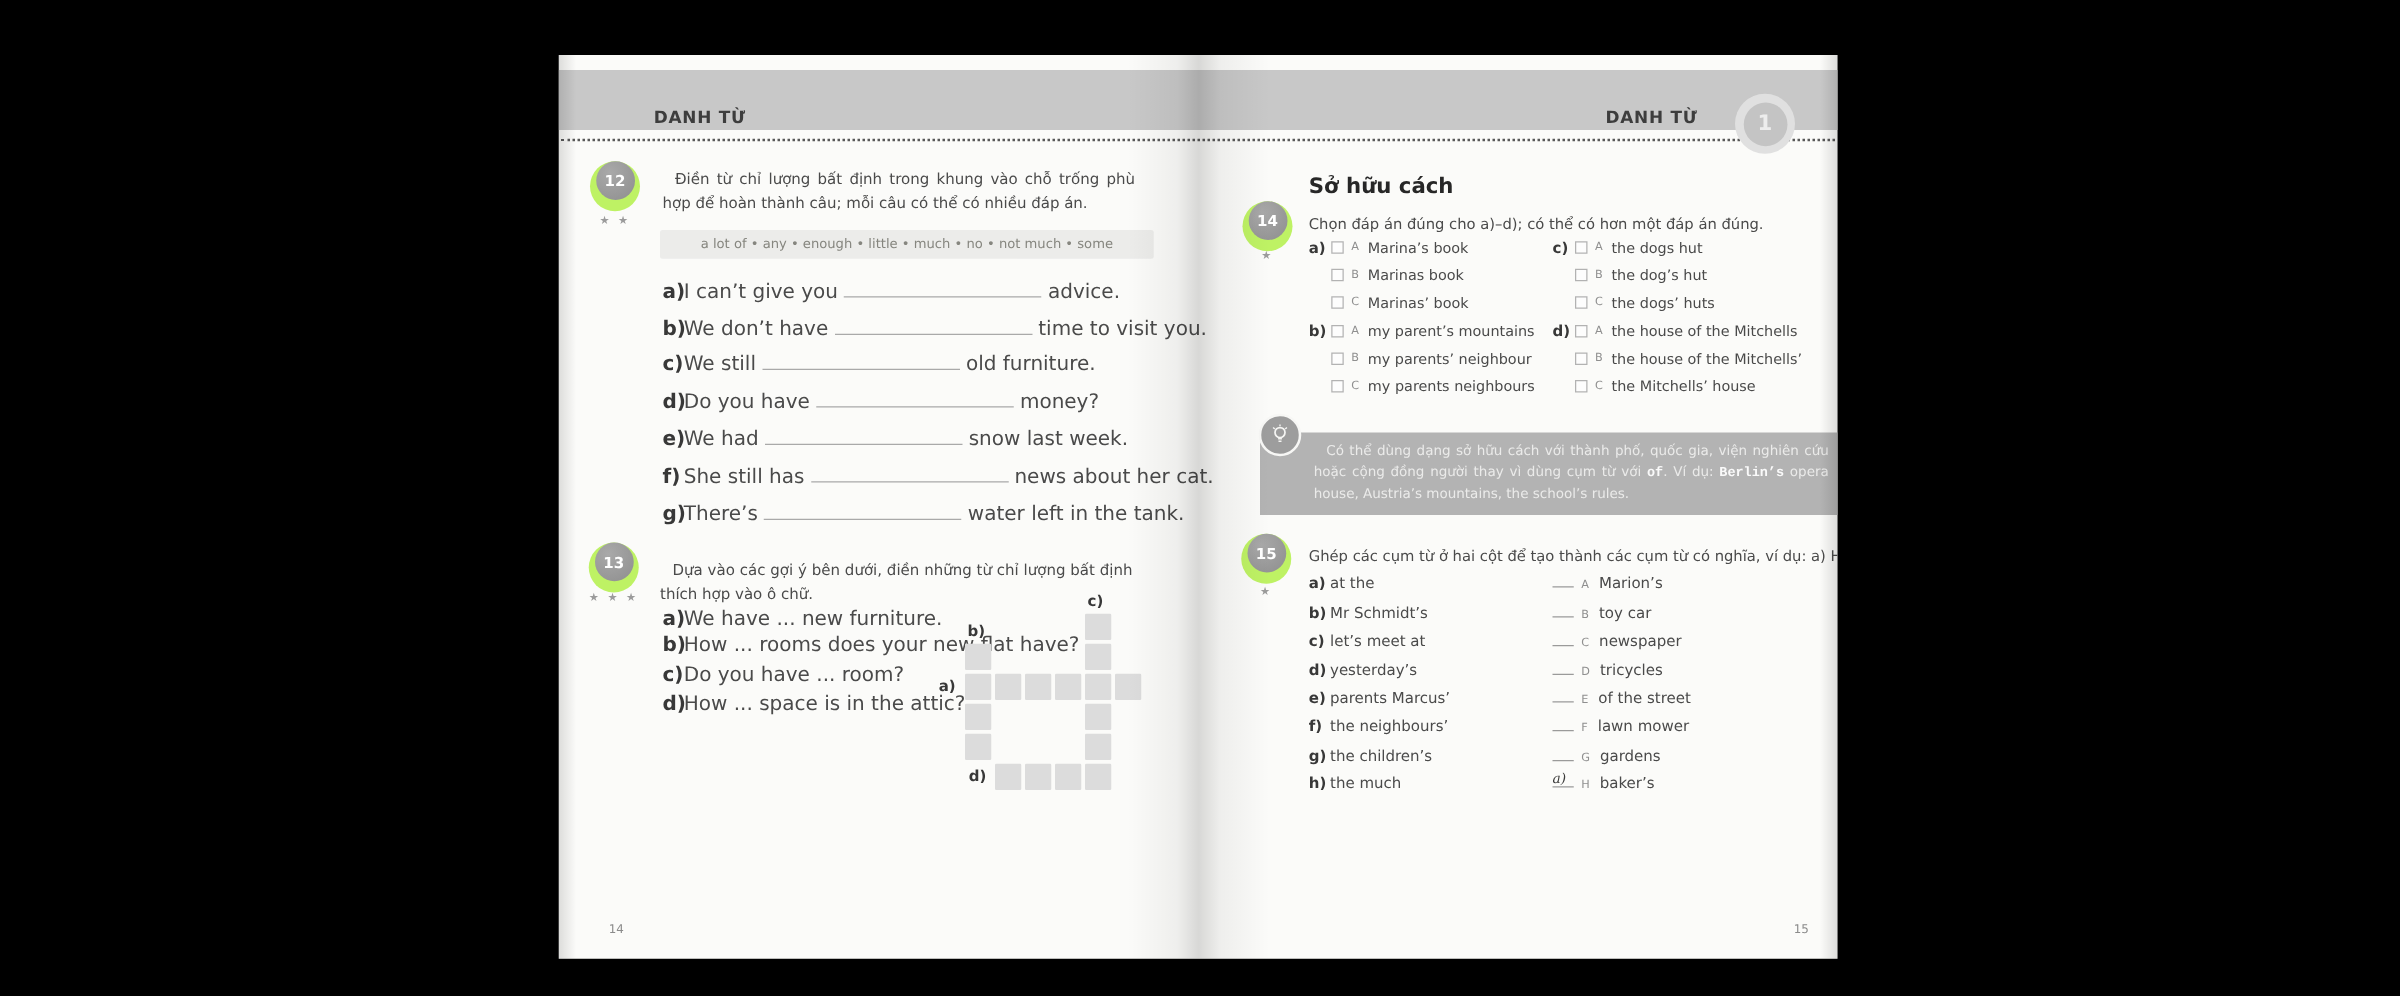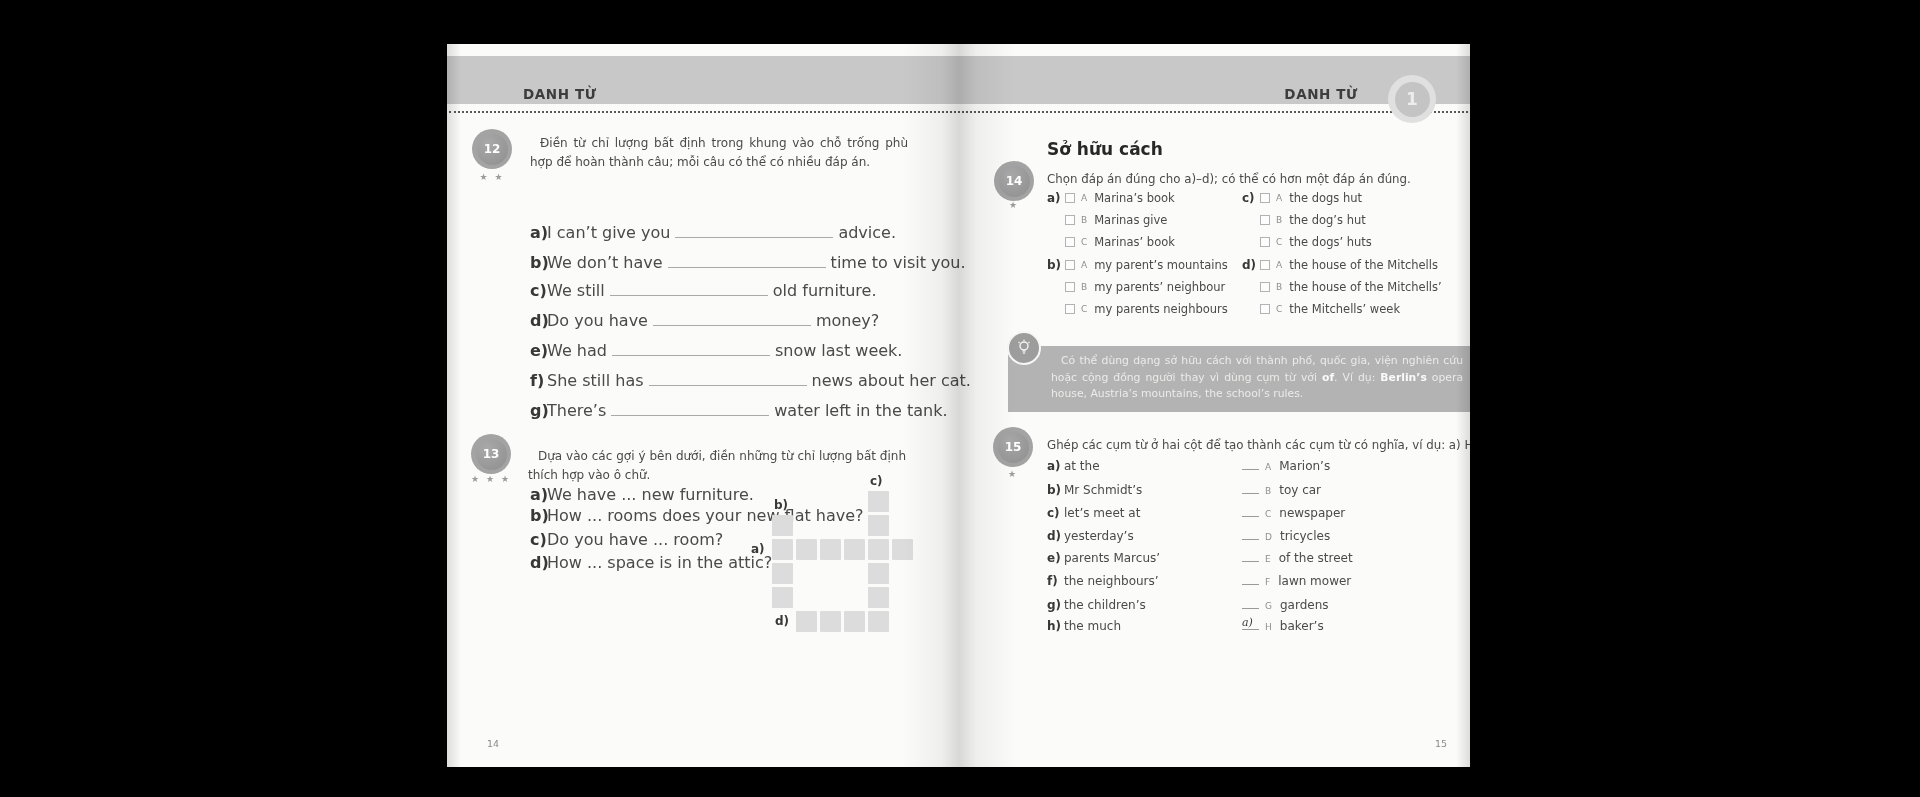--- a/index.html
+++ b/index.html
@@ -9,22 +9,22 @@
 
   .header-bar{position:absolute;left:0;top:12px;width:1023px;height:48px;background:#c8c8c8;}
   .dotted{position:absolute;left:2px;top:67px;width:1019px;border-top:2px dotted #585858;}
   .htitle{position:absolute;top:42px;font-size:13.5px;font-weight:bold;color:#3d3d3d;letter-spacing:.6px;}
   .htitle.l{left:76px;} .htitle.r{right:112px;}
   .chapnum{position:absolute;left:941px;top:31px;width:48px;height:48px;border-radius:50%;background:#e0e0e0;
            display:flex;align-items:center;justify-content:center;z-index:4;}
   .chapnum .inner{width:35px;height:35px;border-radius:50%;background:#c4c4c4;color:#ededed;font-weight:bold;
            font-size:17px;display:flex;align-items:center;justify-content:center;}
 
-  .exbadge{position:absolute;width:40px;height:40px;border-radius:50%;background:#a3a3a3;
-           display:flex;align-items:center;justify-content:center;z-index:2;}
+  .exbadge{position:absolute;width:40px;height:40px;border-radius:50%;background:#bef264;
+           display:flex;align-items:flex-start;justify-content:center;z-index:2;}
   .exbadge .inner{width:31px;height:31px;border-radius:50%;background:radial-gradient(circle at 35% 30%,#a9a9a9,#8e8e8e);
            color:#fff;font-weight:bold;font-size:12px;display:flex;align-items:center;justify-content:center;}
   .stars{position:absolute;color:#9b9b9b;font-size:9px;letter-spacing:2px;text-align:center;width:48px;}
 
   .instr{position:absolute;font-size:12px;line-height:18.5px;color:#4a4a4a;text-align:justify;text-indent:10px;}
   .instr1{position:absolute;font-size:11.8px;color:#4a4a4a;white-space:nowrap;}
   .wordbank{position:absolute;background:#ececea;border-radius:2px;text-align:center;font-size:10.5px;
             color:#86867f;line-height:23px;}
 
   .fillrow{position:absolute;font-size:16px;color:#4a4a4a;white-space:nowrap;height:15px;}
@@ -40,21 +40,21 @@
   .glabel{position:absolute;font-weight:bold;font-size:12px;color:#383838;height:14px;line-height:14px;}
   .optrow{position:absolute;font-size:11.5px;color:#4a4a4a;display:flex;align-items:center;height:14px;white-space:nowrap;}
   .cbx{width:8px;height:8px;border:1px solid #b2b2b2;background:#fdfdfd;margin-right:6px;flex:none;}
   .optletter{font-size:9px;color:#8f8f8f;margin-right:7px;}
 
   .tipband{position:absolute;left:561px;top:302px;width:462px;height:66px;background:#b3b3b3;}
   .tipbulb{position:absolute;left:560px;top:287px;width:30px;height:30px;border-radius:50%;background:#9d9d9d;
            border:2px solid #f7f7f5;z-index:3;display:flex;align-items:center;justify-content:center;}
   .tiptext{position:absolute;left:604px;top:309px;width:412px;font-size:10.8px;line-height:16.5px;color:#ebebea;
            text-align:justify;text-indent:10px;z-index:2;}
-  .tiptext b{color:#fafafa;}
+  .tiptext b{color:#fafafa;font-family:Liberation Mono, monospace;}
 
   .matchL{position:absolute;font-size:12px;color:#4a4a4a;white-space:nowrap;height:15px;}
   .matchR{position:absolute;font-size:12px;color:#4a4a4a;display:flex;align-items:baseline;height:15px;white-space:nowrap;}
   .mblank{display:inline-block;width:17px;border-bottom:1px solid #9a9a9a;height:10px;margin-right:6px;position:relative;flex:none;}
   .mblank .ans{position:absolute;left:0;top:-3px;font-style:italic;font-family:"DejaVu Serif","Liberation Serif",serif;
            font-size:11px;color:#3a3a3a;}
   .mletter{font-size:9px;color:#8f8f8f;margin-right:8px;}
 
   .pagenum{position:absolute;font-size:9.5px;color:#8b8b8b;}
 
@@ -77,20 +77,21 @@
     <span class="htitle r">DANH TỪ</span>
     <div class="chapnum">
       <span class="inner">1</span>
     </div>
 
     <div class="exbadge" style="left:25px;top:85px">
       <span class="inner">12</span>
     </div>
     <div class="stars" style="left:21px;top:128px">★ ★</div>
     <div class="instr" style="left:83px;top:90px;width:378px">Điền từ chỉ lượng bất định trong khung vào chỗ trống phù hợp để hoàn thành câu; mỗi câu có thể có nhiều đáp án.</div>
+    <div class="wordbank" style="left:81px;top:140px;width:395px;height:23px">a lot of  •  any  •  enough  •  little  •  much  •  no  •  not much  •  some</div>
 
     <div class="fillrow" style="left:83px;top:179px">
       <b class="ilab">a)</b><span>I can’t give you</span><span class="blank"></span><span>advice.</span>
     </div>
     <div class="fillrow" style="left:83px;top:209px">
       <b class="ilab">b)</b><span>We don’t have</span><span class="blank"></span><span>time to visit you.</span>
     </div>
     <div class="fillrow" style="left:83px;top:237px">
       <b class="ilab">c)</b><span>We still</span><span class="blank"></span><span>old furniture.</span>
     </div>
@@ -166,21 +167,21 @@
     <b class="glabel" style="left:795px;top:214px">d)</b>
 
     <div class="optrow" style="left:618px;top:147px">
       <span class="cbx"></span>
         <span class="optletter">A</span>
         <span>Marina’s book</span>
     </div>
     <div class="optrow" style="left:618px;top:169px">
       <span class="cbx"></span>
         <span class="optletter">B</span>
-        <span>Marinas give</span>
+        <span>Marinas book</span>
     </div>
     <div class="optrow" style="left:618px;top:191px">
       <span class="cbx"></span>
         <span class="optletter">C</span>
         <span>Marinas’ book</span>
     </div>
     <div class="optrow" style="left:618px;top:214px">
       <span class="cbx"></span>
         <span class="optletter">A</span>
         <span>my parent’s mountains</span>
@@ -217,21 +218,21 @@
         <span>the house of the Mitchells</span>
     </div>
     <div class="optrow" style="left:813px;top:236px">
       <span class="cbx"></span>
         <span class="optletter">B</span>
         <span>the house of the Mitchells’</span>
     </div>
     <div class="optrow" style="left:813px;top:258px">
       <span class="cbx"></span>
         <span class="optletter">C</span>
-        <span>the Mitchells’ week</span>
+        <span>the Mitchells’ house</span>
     </div>
 
     <div class="tipband"></div>
     <div class="tipbulb">
       <svg width="16" height="18" viewBox="0 0 16 18">
         <circle cx="8" cy="7" r="4" fill="none" stroke="#f5f5f3" stroke-width="1.4"></circle>
         <line x1="6.5" y1="12" x2="9.5" y2="12" stroke="#f5f5f3" stroke-width="1.3"></line>
         <line x1="6.8" y1="14" x2="9.2" y2="14" stroke="#f5f5f3" stroke-width="1.3"></line>
         <line x1="8" y1="0.5" x2="8" y2="2" stroke="#f5f5f3" stroke-width="1.1"></line>
         <line x1="2.5" y1="3" x2="3.8" y2="4.2" stroke="#f5f5f3" stroke-width="1.1"></line>

